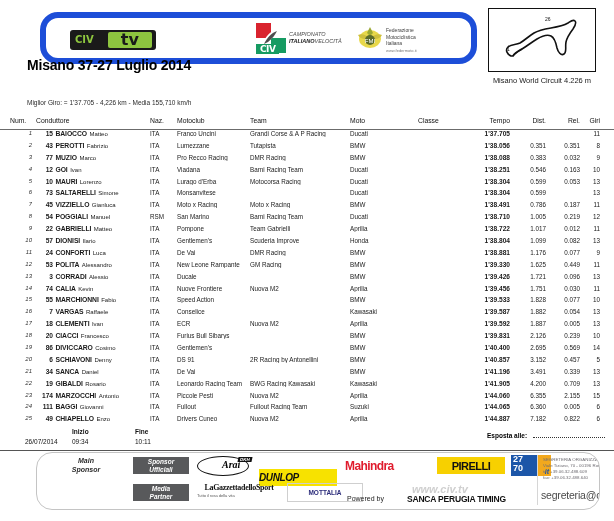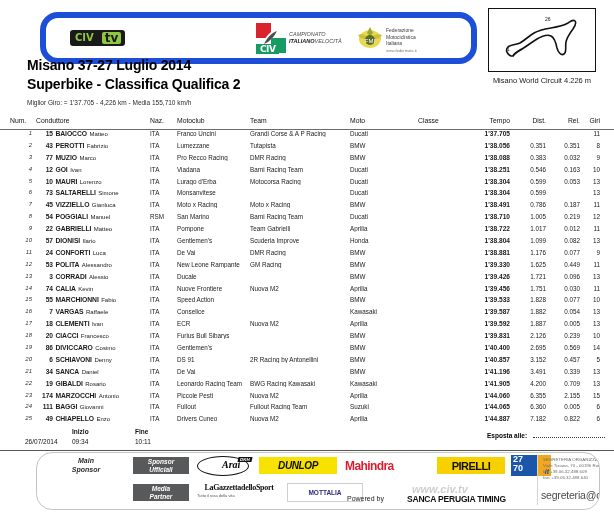--- a/index.html
+++ b/index.html
@@ -18,21 +18,21 @@
     position:absolute;left:40px;top:12px;width:425px;height:40px;
     border:6px solid #1d4ed8;border-radius:18px;background:#fff;
   }
   .civtv-logo{
     position:absolute;left:24px;top:12px;
     background:#1a1a1a;border-radius:3px;
     padding:2px 4px 2px 5px;line-height:1;
     display:flex;align-items:center;
   }
   .civtv-logo .civ{color:#8ec63f;font-weight:bold;font-size:10px;letter-spacing:0px;font-family:"DejaVu Sans",sans-serif;}
-  .civtv-logo .tv{background:#8ec63f;color:#1a1a1a;font-weight:bold;font-size:12px;padding:0 3px;margin-left:8px;border-radius:2px;font-family:"DejaVu Sans",sans-serif;}
+  .civtv-logo .tv{background:#8ec63f;color:#1a1a1a;font-weight:bold;font-size:16px;padding:0 13px;margin-left:14px;border-radius:2px;font-family:"DejaVu Sans",sans-serif;}
 
   .camp-logo{position:absolute;left:175px;top:5px;width:140px;height:34px;}
   .camp-mark{position:absolute;left:35px;top:0px;width:30px;height:30px;}
   .camp-mark .q1{position:absolute;left:0;top:0;width:15px;height:15px;background:#d9232e;}
   .camp-mark .q2{position:absolute;left:15px;top:0;width:15px;height:15px;background:#ffffff;}
   .camp-mark .q3{position:absolute;left:0;top:15px;width:15px;height:15px;background:#ffffff;}
   .camp-mark .q4{position:absolute;left:15px;top:15px;width:15px;height:15px;background:#169b62;}
   .camp-mark svg{position:absolute;left:0;top:0;}
   .camp-civ{position:absolute;left:35px;top:21px;background:#169b62;color:#fff;font-weight:bold;font-size:9px;padding:0px 4px;font-family:"DejaVu Sans",sans-serif;letter-spacing:-0.5px;}
   .camp-txt{position:absolute;left:68px;top:8px;font-size:5.5px;line-height:7px;font-style:italic;color:#4a4a4a;font-family:"Liberation Sans",sans-serif;}
@@ -107,21 +107,21 @@
   .sancarlo{position:absolute;left:20px;top:22px;width:58px;height:28px;background:#cf1126;border-radius:40% 40% 45% 45%/55% 55% 50% 50%;color:#fff;font-weight:bold;font-size:10px;text-align:center;line-height:12px;padding-top:3px;box-sizing:border-box;letter-spacing:-0.3px;}
 
   .sp-uff{position:absolute;left:96px;top:4px;width:56px;height:17px;background:#58595b;color:#fff;text-align:center;font-size:6.5px;font-style:italic;font-weight:bold;line-height:8px;padding-top:1px;box-sizing:border-box;}
   .sp-media{position:absolute;left:96px;top:31px;width:56px;height:17px;background:#58595b;color:#fff;text-align:center;font-size:6.5px;font-style:italic;font-weight:bold;line-height:8px;padding-top:1px;box-sizing:border-box;}
 
   .arai{position:absolute;left:160px;top:3px;width:56px;height:19px;}
   .arai-oval{position:absolute;left:0;top:0;width:50px;height:18px;border:1.6px solid #111;border-radius:50%;}
   .arai-txt{position:absolute;left:25px;top:3px;font-size:10px;font-style:italic;font-weight:bold;font-family:"Liberation Serif",serif;}
   .arai-tag{position:absolute;left:41px;top:1px;background:#111;color:#fff;font-size:4.5px;font-weight:bold;padding:0 2px;transform:skewX(-12deg);}
 
-  .dunlop{position:absolute;left:222px;top:4px;width:78px;height:17px;background:#f7e200;display:flex;align-items:center;justify-content:center;}
+  .dunlop{position:absolute;left:222px;top:16px;width:78px;height:17px;background:#f7e200;display:flex;align-items:center;justify-content:flex-start;}
   .dunlop span{font-size:10px;font-weight:bold;font-style:italic;color:#111;letter-spacing:-0.4px;}
 
   .mahindra{position:absolute;left:308px;top:4px;width:84px;height:17px;display:flex;align-items:center;}
   .mahindra span{font-size:12px;font-weight:bold;color:#e01b2d;letter-spacing:-0.6px;}
 
   .pirelli{position:absolute;left:400px;top:4px;width:68px;height:17px;background:#f7d000;display:flex;align-items:center;justify-content:center;}
   .pirelli span{font-size:11px;font-weight:bold;color:#111;letter-spacing:-0.5px;}
 
   .t3570{position:absolute;left:474px;top:2px;width:40px;height:21px;background:#1c56a8;color:#fff;}
   .t3570 .a{position:absolute;left:2px;top:0px;font-size:9px;font-weight:bold;line-height:9px;}
@@ -200,21 +200,20 @@
                C72 47,69 43,68 39 C67 34,66 29,62 27 C58 25,53 27,48 30
                C43 33,38 37,33 40 C29 42,25 44,24 47 Z" fill="none" stroke="#111111" stroke-width="1.6" stroke-linejoin="round"></path>
       <path d="M24 47 C26 44,30 42,33 40" fill="none" stroke="#111111" stroke-width="1.6"></path>
       <text x="18" y="42" font-size="5" fill="#111" font-family="Liberation Sans">1</text>
       <text x="56" y="12" font-size="5" fill="#111" font-family="Liberation Sans">26</text>
     </svg>
   </div>
   <div class="circuit-caption">Misano World Circuit 4.226 m</div>
 
   <div class="title1">Misano 37-27 Luglio 2014</div>
-  <div class="title2">Superbike - Classifica Qualifica 2</div>
   <div class="bestlap">Miglior Giro: = 1'37.705 - 4,226 km  -  Media 155,710 km/h</div>
 
   <div class="tbl" id="results-table">
     <div class="row hdr">
       <div class="c col-pos">Num.</div>
       <div class="c col-cond" style="left:36px;">Conduttore</div>
       <div class="c col-naz">Naz.</div>
       <div class="c col-club">Motoclub</div>
       <div class="c col-team">Team</div>
       <div class="c col-moto">Moto</div>

